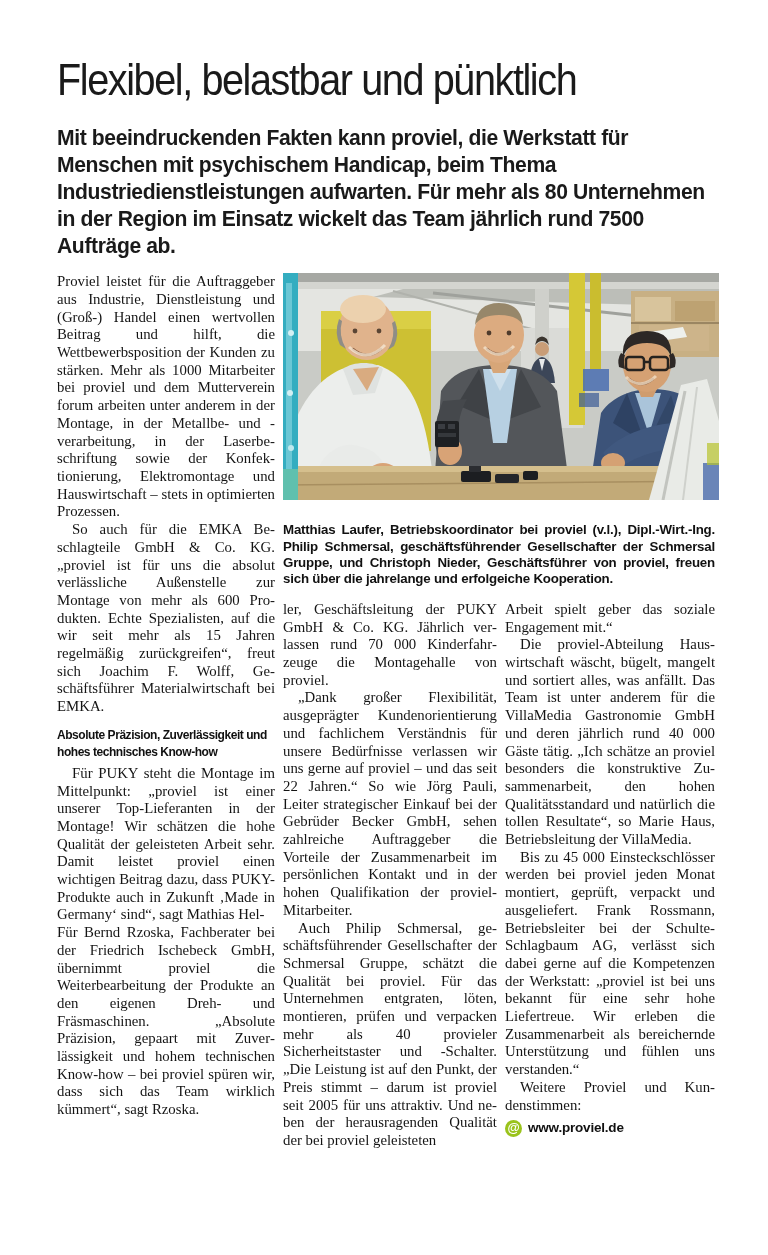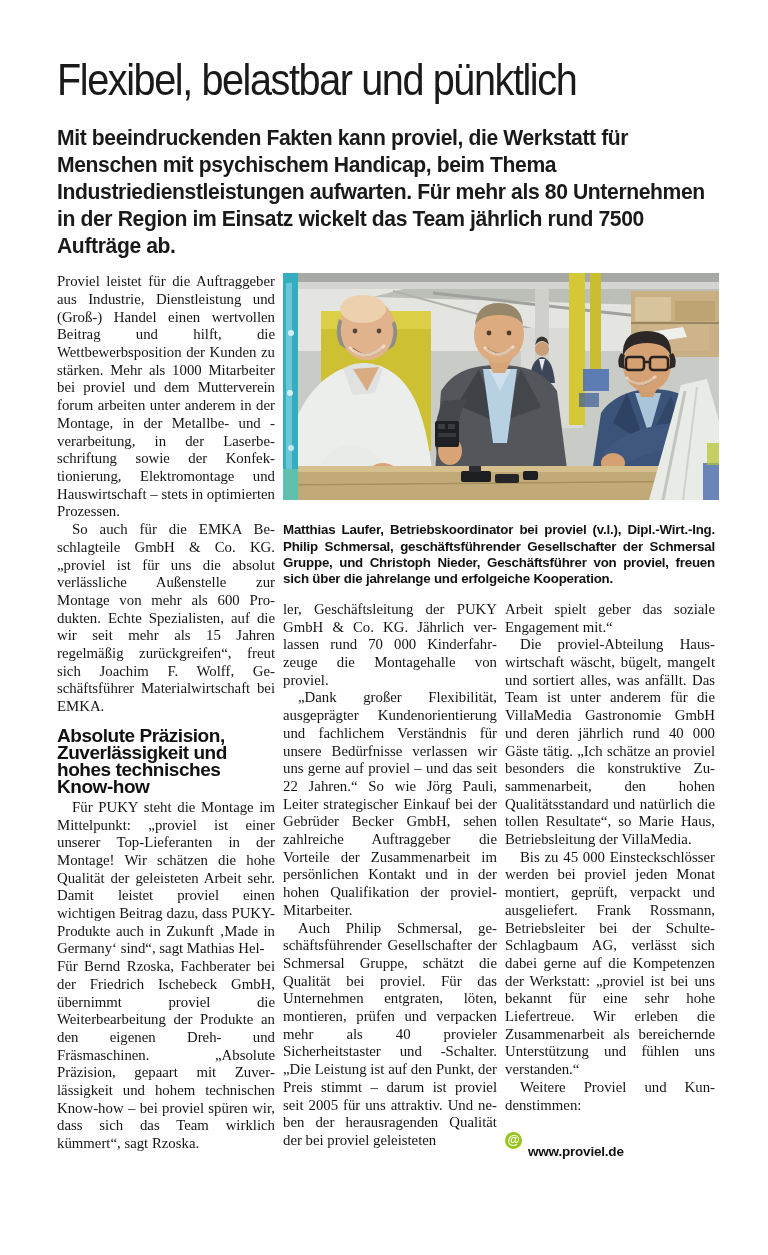--- a/index.html
+++ b/index.html
@@ -33,21 +33,21 @@
   }
   .col1 { grid-column:1; grid-row:1 / 3; }
   .col2 { grid-column:2; grid-row:2; }
   .col3 { grid-column:3; grid-row:2; }
 
   .para { margin:0; text-indent:15px; }
   .para.flush { text-indent:0; }
 
   .subhead {
     font-family:"Liberation Sans", sans-serif; font-weight:700;
-    font-size:19px; line-height:17px; letter-spacing:-0.45px;
+    font-size:12px; line-height:17px; letter-spacing:-0.45px;
     margin:11px 0 4px 0; text-align:left; color:#111;
   }
 
   
   .photo-block { grid-column:2 / 4; grid-row:1; margin:0 0 13px 0; }
   .photo-frame { width:436px; height:227px; overflow:hidden; }
   .photo-frame svg { display:block; }
   .caption {
     font-family:"Liberation Sans", sans-serif; font-weight:700;
     font-size:13.3px; line-height:16.4px; letter-spacing:-0.2px;
@@ -57,21 +57,21 @@
   
   .weblink { display:flex; align-items:center; gap:6px; margin-top:5px; text-align:left; }
   .at-icon {
     width:17px; height:17px; border-radius:50%; background:#9ac31c; color:#ffffff;
     font-family:"Liberation Sans", sans-serif; font-weight:700; font-size:12.5px;
     display:flex; align-items:center; justify-content:center; flex:0 0 auto;
     line-height:1;
   }
   .url {
     font-family:"Liberation Sans", sans-serif; font-weight:700;
-    font-size:13.5px; letter-spacing:-0.2px; color:#111;margin-top:24px;
+    font-size:13.5px; letter-spacing:-0.2px; color:#111;
   }
 </style>
 </head>
 <body>
 
 <div class="page">
 
   <h1 class="headline">Flexibel, belastbar und pünktlich</h1>
 
   <p class="intro">Mit beeindruckenden Fakten kann proviel, die Werkstatt für Menschen mit psychischem Handicap, beim Thema Industriedienstleistungen aufwarten. Für mehr als 80 Unternehmen in der Region im Einsatz wickelt das Team jährlich rund 7500 Aufträge ab.</p>

